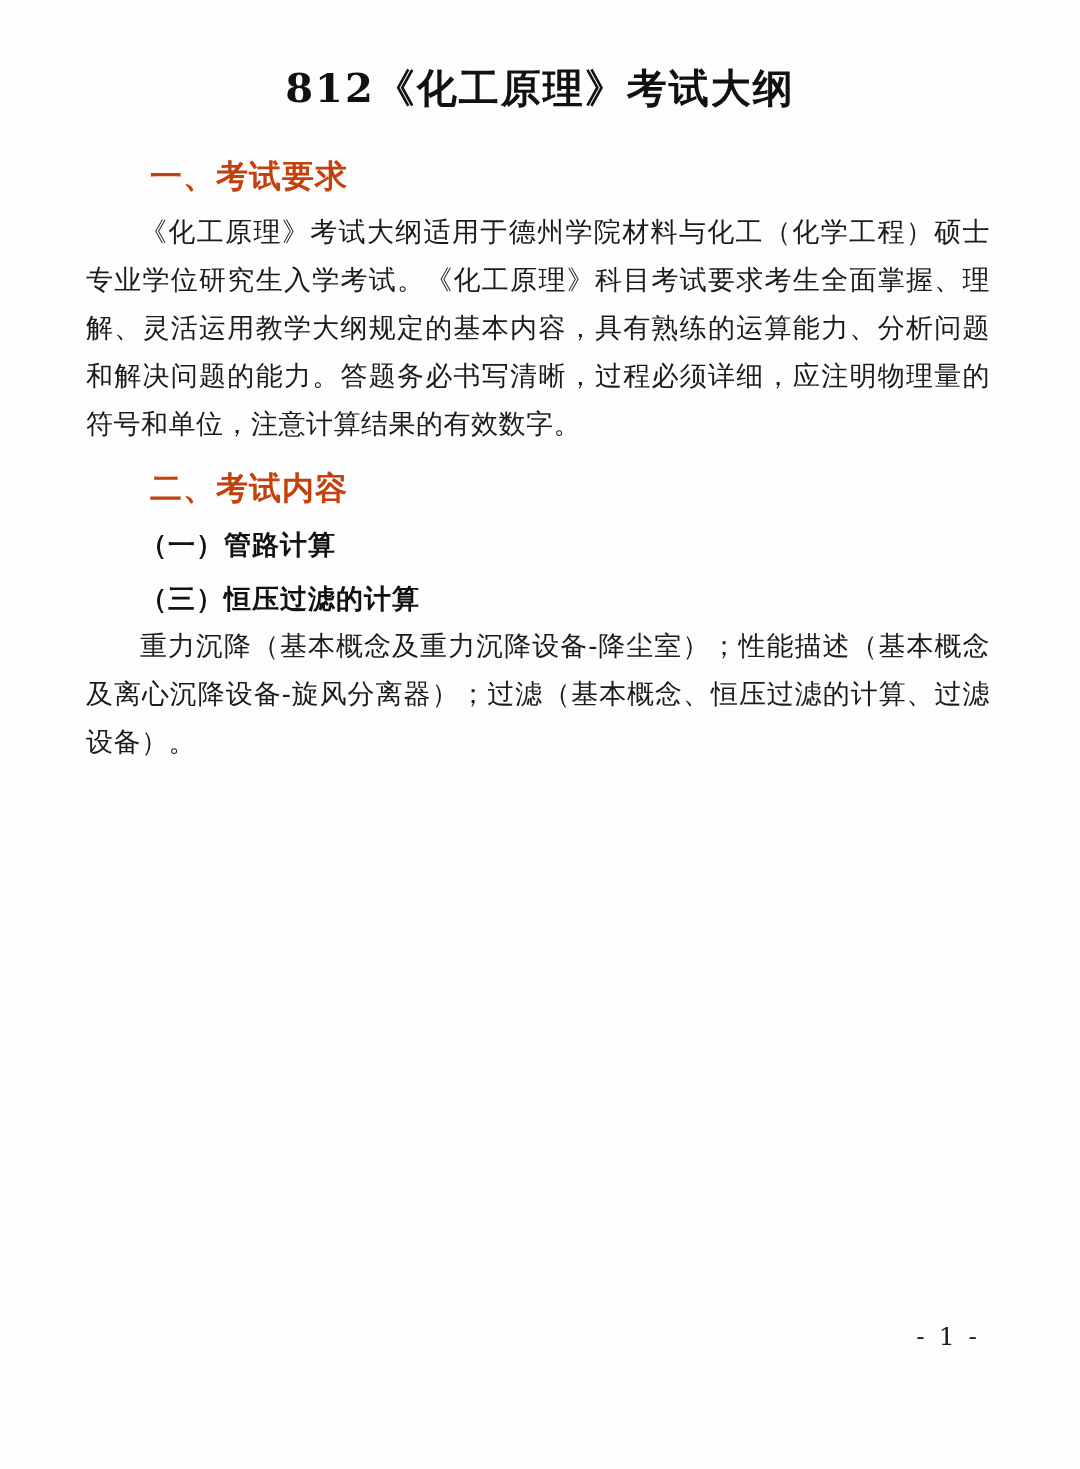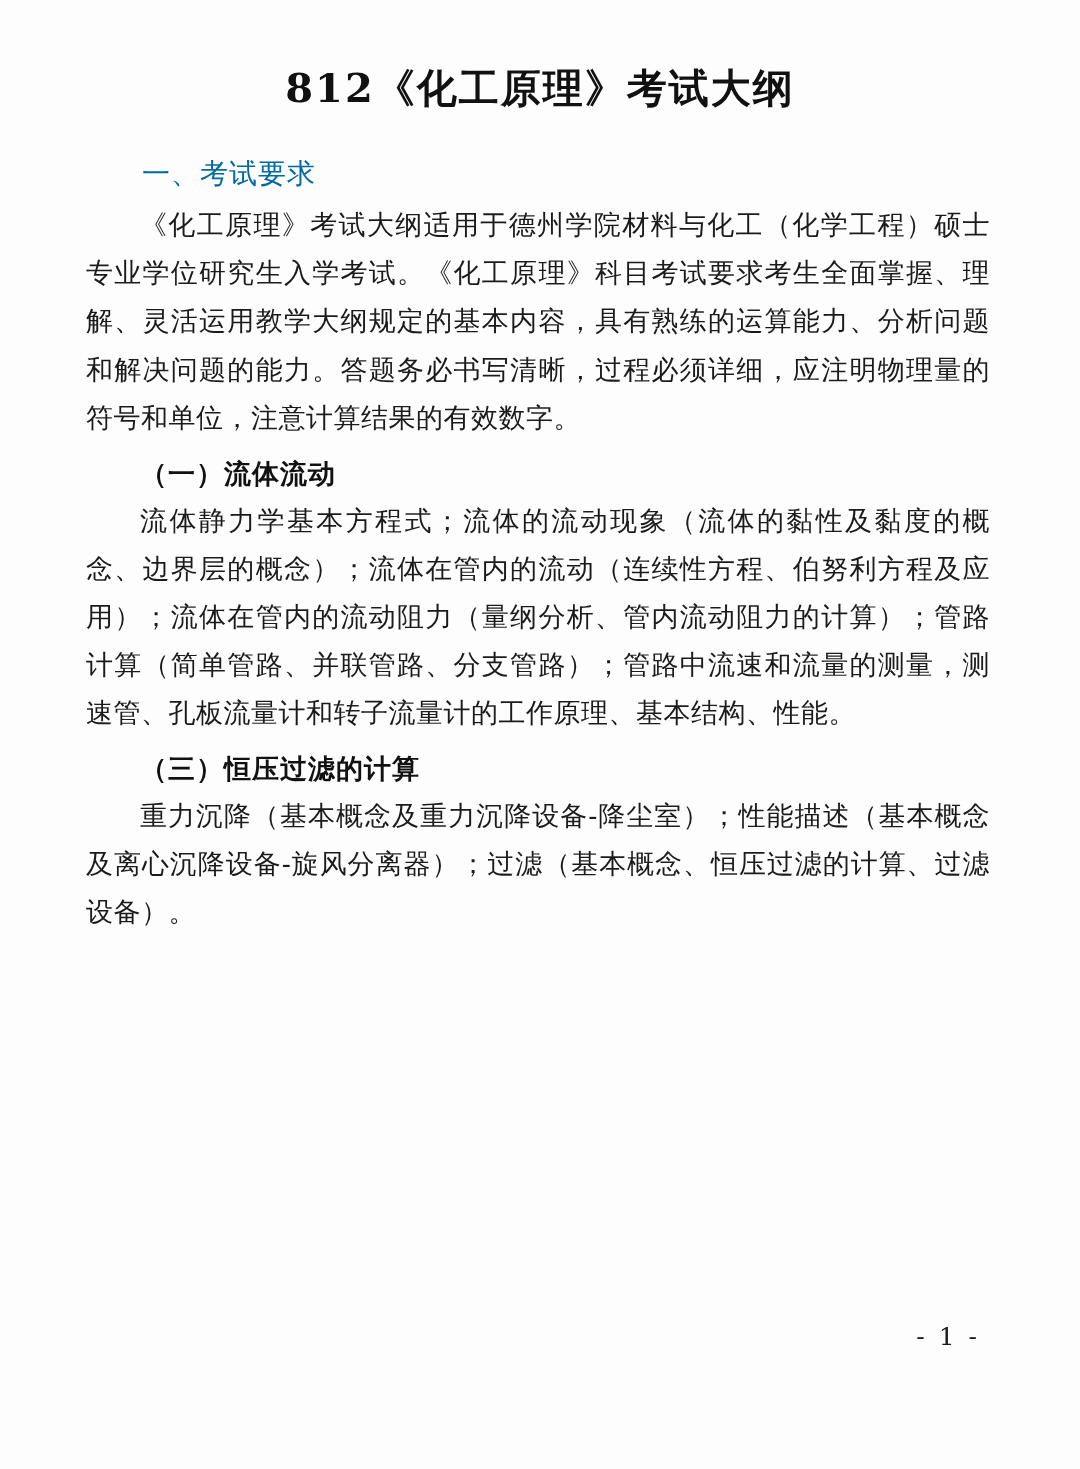--- a/index.html
+++ b/index.html
@@ -26,27 +26,27 @@
   .doc-title {
     text-align: center;
     font-size: 40px;
     font-weight: 700;
     letter-spacing: 2px;
     margin: 18px 0 38px 0;
     line-height: 1.3;
     color: #111;
   }
   .section-heading {
-    font-size: 28px;
-    font-weight: 400;
+    font-size: 32px;
+    font-weight: 700;
     margin: 16px 0 6px 0;
     text-indent: 2em;
     letter-spacing: 1px;
     line-height: 1.55;
-    color: #0369a1;
+    color: #c2410c;
   }
   .sub-heading {
     font-size: 27px;
     font-weight: 700;
     margin: 10px 0 2px 0;
     text-indent: 2em;
     letter-spacing: 1px;
     line-height: 1.6;
     color: #111;
   }
@@ -78,24 +78,24 @@
 <div class="page">
 
   <h1 class="doc-title">812《化工原理》考试大纲</h1>
 
   <div class="content-block">
     <h2 class="section-heading">一、考试要求</h2>
     <p class="body-para">《化工原理》考试大纲适用于德州学院材料与化工（化学工程）硕士专业学位研究生入学考试。《化工原理》科目考试要求考生全面掌握、理解、灵活运用教学大纲规定的基本内容，具有熟练的运算能力、分析问题和解决问题的能力。答题务必书写清晰，过程必须详细，应注明物理量的符号和单位，注意计算结果的有效数字。</p>
   </div>
 
   <div class="content-block">
+    <h2 class="section-heading">二、考试内容</h2>
 
     <div>
-      <h3 class="sub-heading">（一）流体流动</h3>
-      <p class="body-para">流体静力学基本方程式；流体的流动现象（流体的黏性及黏度的概念、边界层的概念）；流体在管内的流动（连续性方程、伯努利方程及应用）；流体在管内的流动阻力（量纲分析、管内流动阻力的计算）；管路计算（简单管路、并联管路、分支管路）；管路中流速和流量的测量，测速管、孔板流量计和转子流量计的工作原理、基本结构、性能。</p>
+      <h3 class="sub-heading">（一）管路计算</h3>
     </div>
 
 
     <div>
       <h3 class="sub-heading">（三）恒压过滤的计算</h3>
       <p class="body-para">重力沉降（基本概念及重力沉降设备-降尘室）；性能描述（基本概念及离心沉降设备-旋风分离器）；过滤（基本概念、恒压过滤的计算、过滤设备）。</p>
     </div>
   </div>
 
   <div class="page-number">- 1 -</div>

